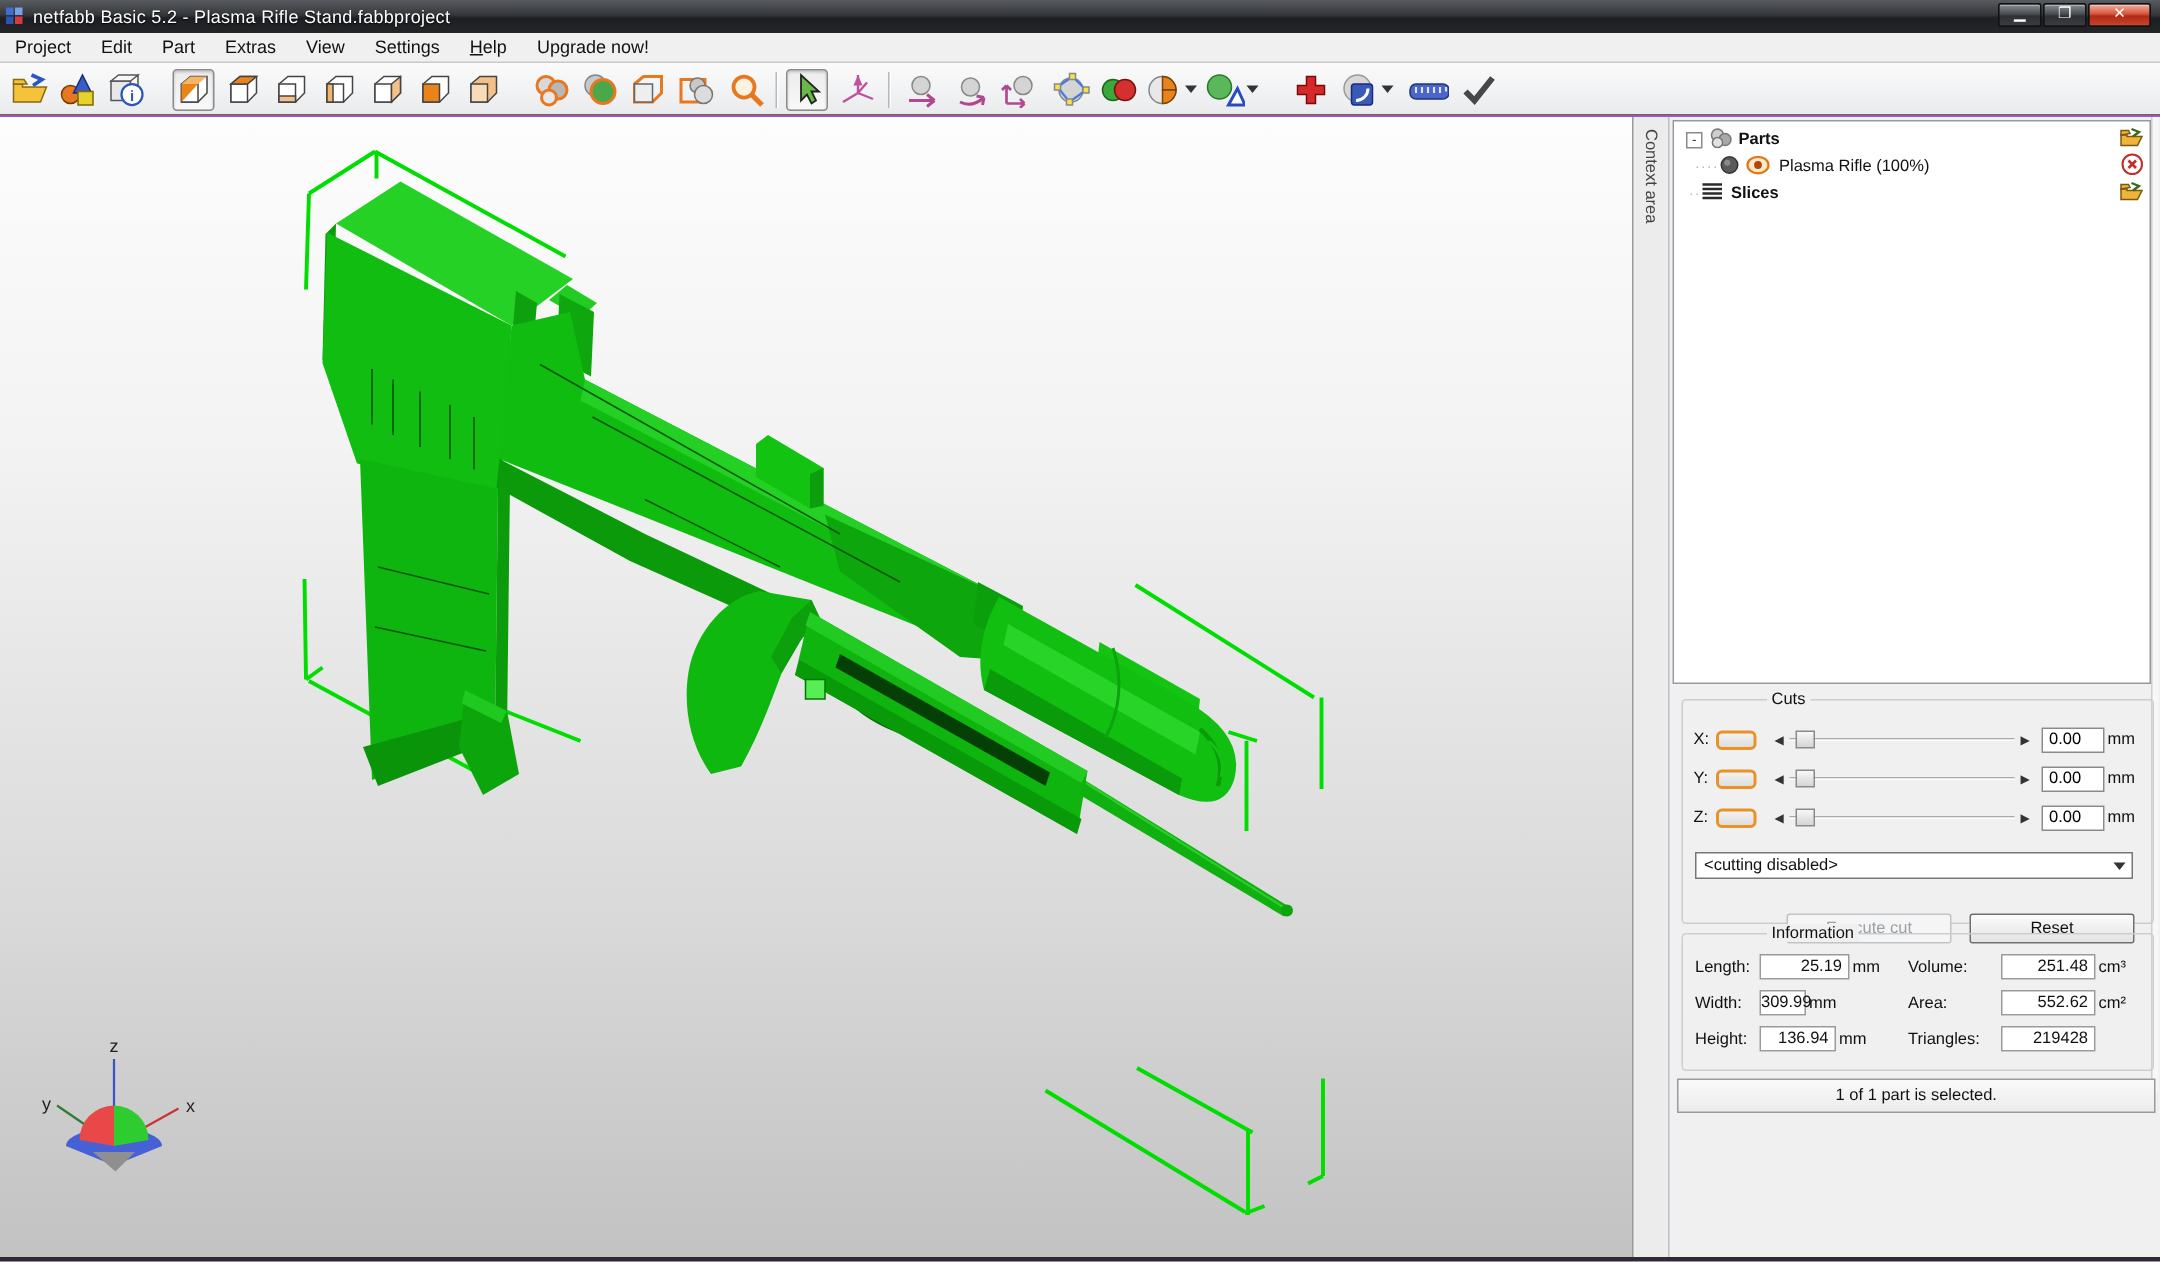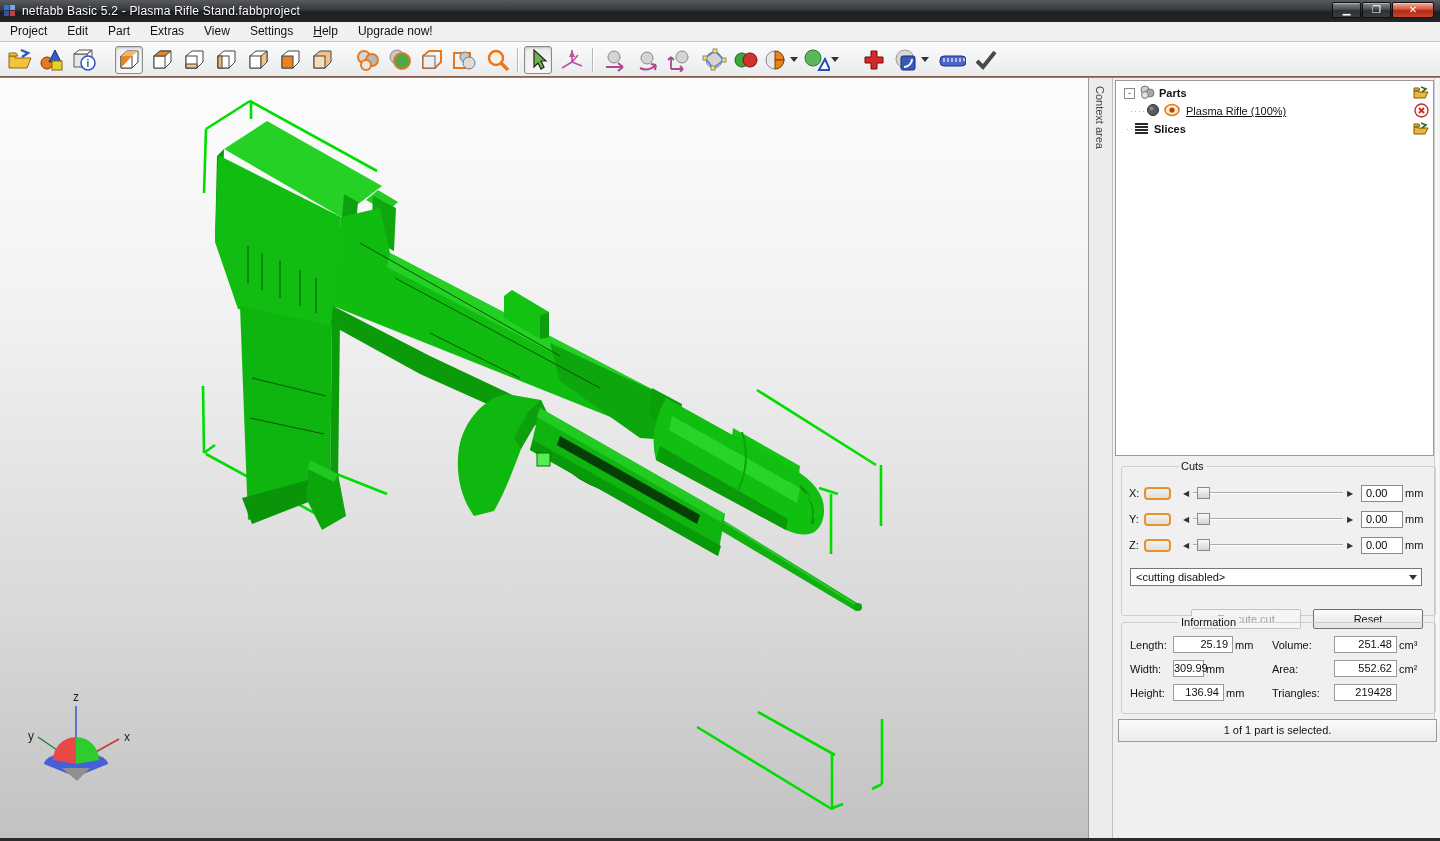--- a/index.html
+++ b/index.html
@@ -1,17 +1,17 @@
 <!DOCTYPE html>
 <html><head>
 <meta charset="utf-8">
 <style>
   * { margin:0; padding:0; box-sizing:border-box; }
   html,body { width:1440px; height:841px; overflow:hidden; font-family:"Liberation Sans", sans-serif; }
-  #window { position:relative; width:1440px; height:841px; background:#14b8a6; }
+  #window { position:relative; width:1440px; height:841px; background:#8b5cf6; }
 
   
   #titlebar { position:absolute; left:0; top:0; width:1440px; height:22px;
     background:linear-gradient(#585b60 0%, #35373b 45%, #1d1f22 55%, #232528 100%);
     display:flex; align-items:center; color:#fff; font-size:12px; }
   #app-icon { width:13px; height:12px; margin:0 5px 0 4px; position:relative; }
   #app-icon i { position:absolute; width:5px; height:5px; }
   #title-text { text-shadow:0 1px 1px #000; letter-spacing:0.2px; }
   #win-buttons { position:absolute; right:6px; top:2px; display:flex; gap:1px; }
   .winbtn { width:29px; height:16px; border:1px solid #111; border-radius:2px;
@@ -39,21 +39,21 @@
   #context-strip { position:absolute; left:1088px; top:78px; width:25px; height:763px;
     background:#ececec; border-left:1px solid #9a9a9a; border-right:1px solid #c2c2c2; }
   #context-label { position:absolute; left:5px; top:8px; writing-mode:vertical-rl; font-size:11px; color:#444; }
 
   
   #panel { position:absolute; left:1113px; top:78px; width:327px; height:763px; background:#f0f0f0; font-size:11px; color:#111; }
   #panel-scroll { position:absolute; right:1px; top:0; width:5px; height:650px; background:#f7f7f7; border-left:1px solid #cfcfcf; }
   #tree-box { position:absolute; left:2px; top:2px; width:319px; height:376px; background:#fff; border:1px solid #9a9a9a; }
   .tree-row { position:absolute; left:0; width:317px; height:18px; display:flex; align-items:center; }
   .tree-label { font-weight:bold; }
-  .tree-label.normal { font-weight:normal;text-decoration:underline; }
+  .tree-label.normal { font-weight:normal; }
   .spacer { flex:1; }
   .expand-box { width:11px; height:11px; border:1px solid #8a8a8a; background:#fff; font-size:9px; line-height:9px; text-align:center; color:#333; margin-left:8px; }
   .dotline { color:#b0b0b0; letter-spacing:1px; font-size:9px; }
 
   .groupbox { position:absolute; border:1px solid #cdcdcd; border-radius:3px; }
   .groupbox > .legend { position:absolute; top:-7px; left:8px; background:#f0f0f0; padding:0 3px; font-size:11px;margin-left:48px; }
 
   .cut-row { position:absolute; left:7px; width:300px; height:20px; display:flex; align-items:center; }
   .axis-label { width:15px; }
   .orange-btn { width:27px; height:13px; border:2px solid #e8922a; border-radius:4px; background:linear-gradient(#f2f2f2,#dedede); margin-right:10px; }

